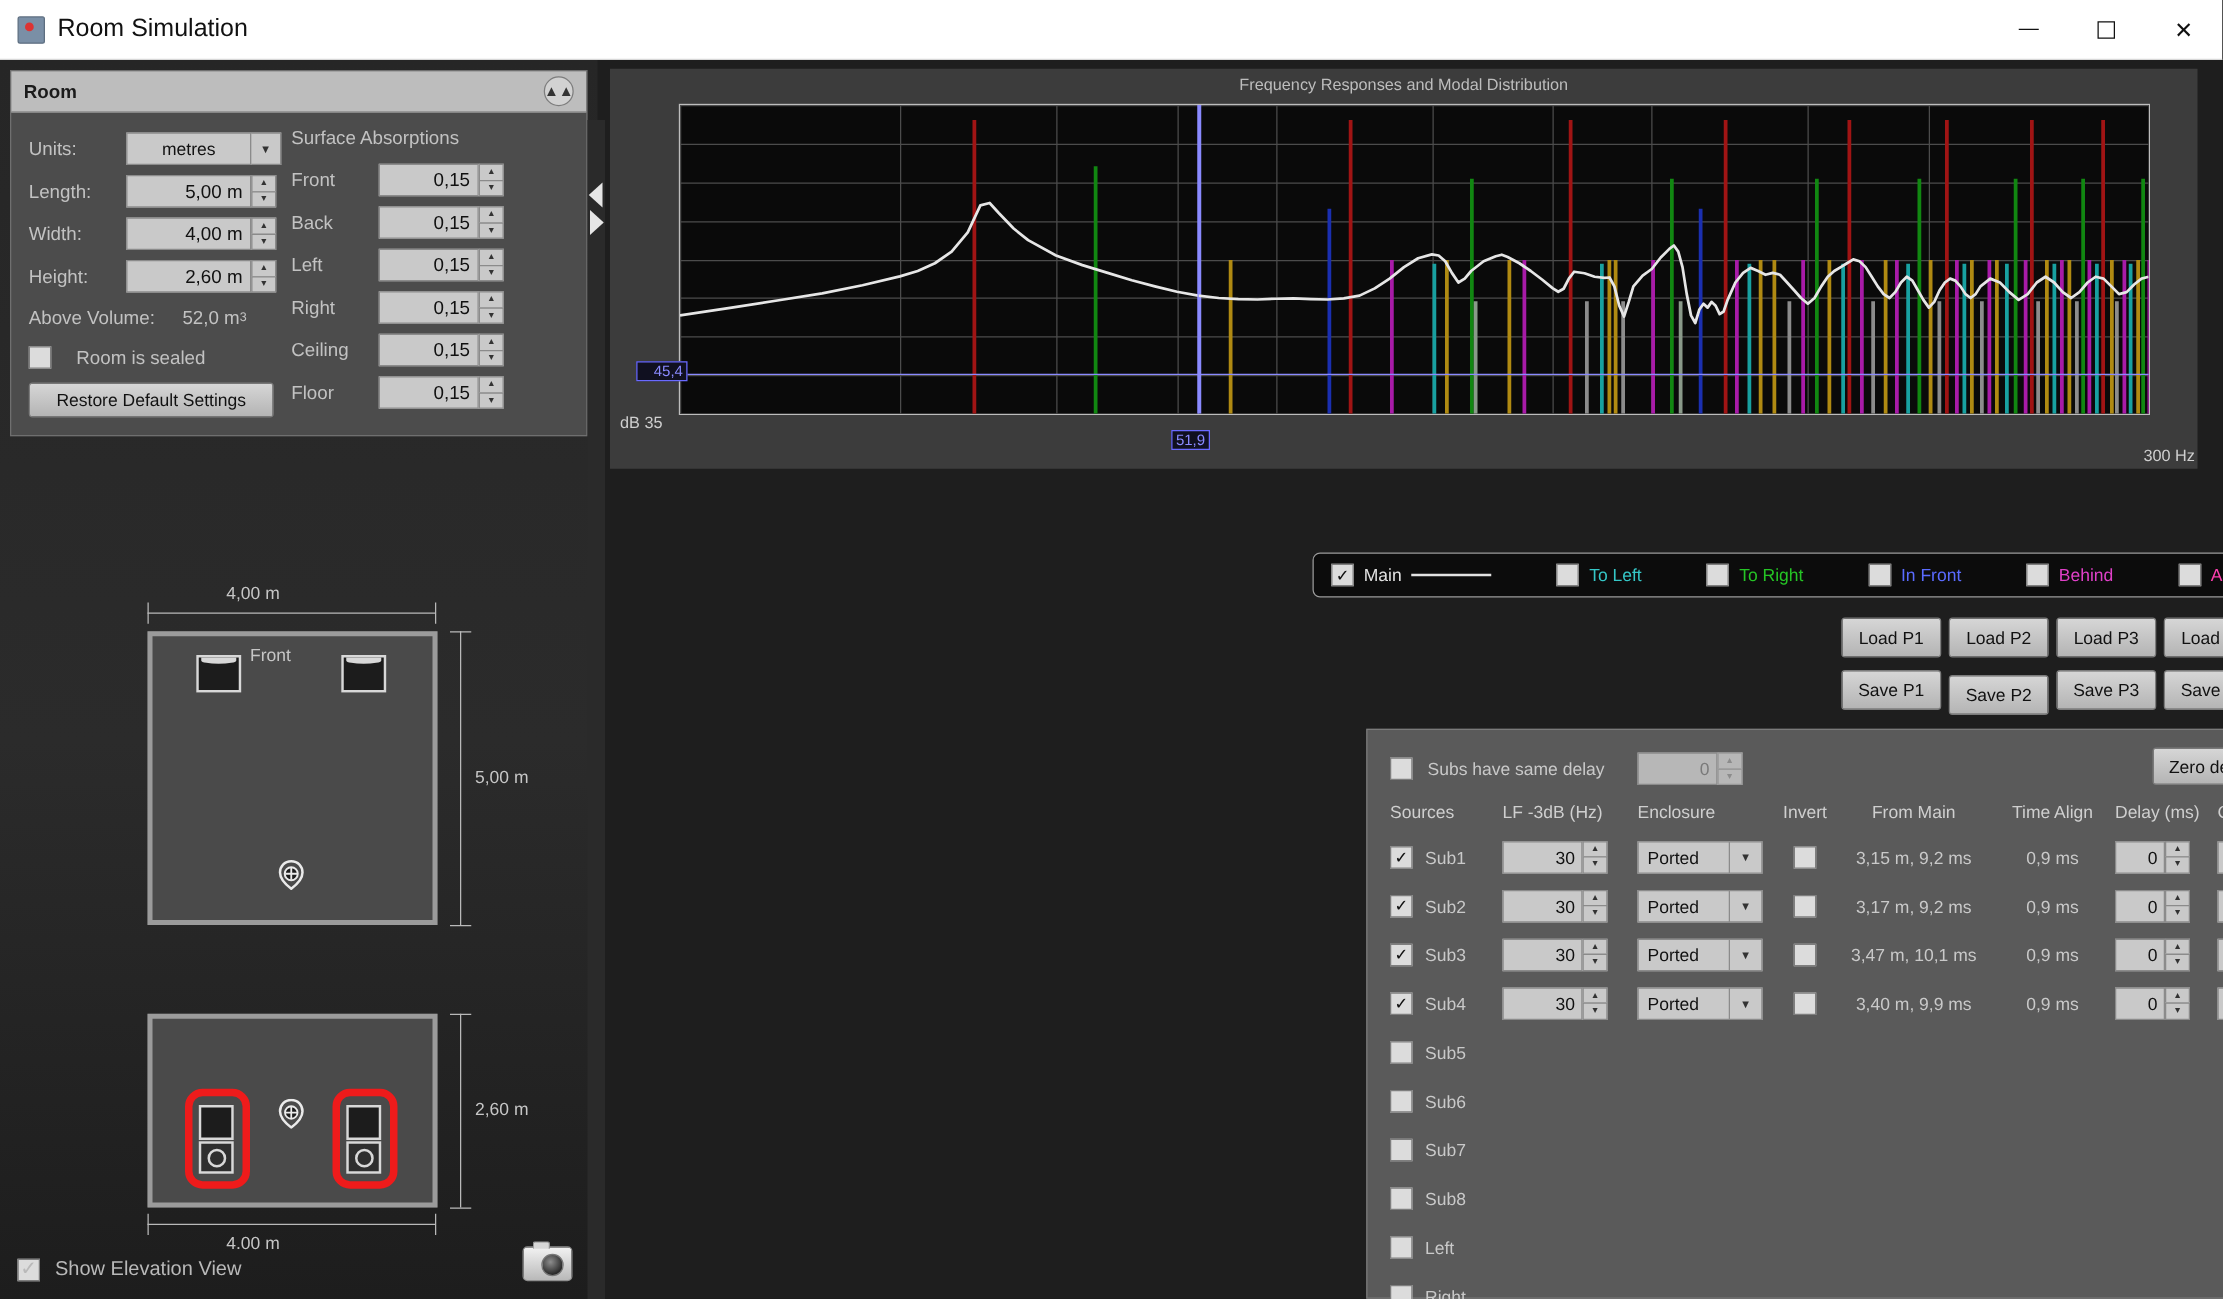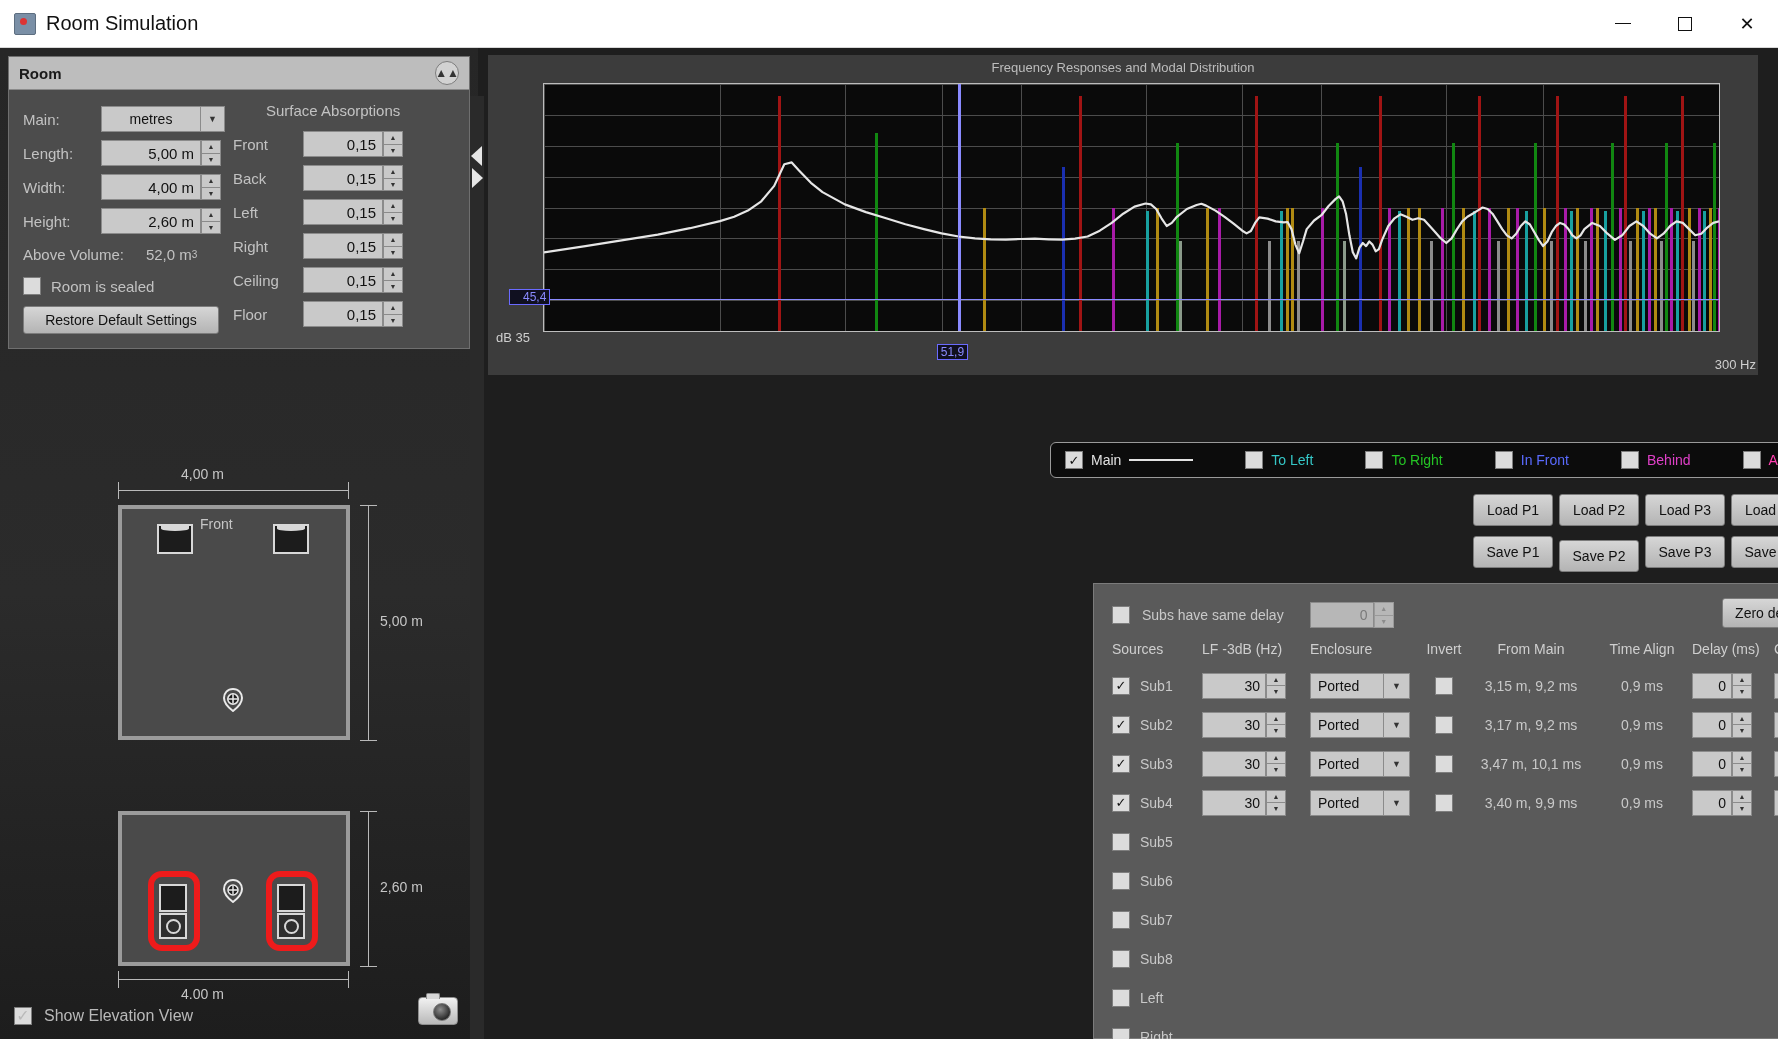--- a/index.html
+++ b/index.html
@@ -75,33 +75,33 @@
     padding-right:6px;font-size:15px;
   }
   .spin-field.wide{width:100px;}
   .spin-btns{ width:20px;height:26px;display:flex;flex-direction:column;}
   .spin-btns div{
     flex:1;background:#c9c9c9;border:1px solid #8b8b8b;
     display:flex;align-items:center;justify-content:center;color:#333;font-size:7px;line-height:1;
   }
   .spin-btns div:first-child{border-bottom:none;}
 
-  .hdr2{ color:#c2c2c2; font-size:15px; margin-bottom:8px; display:block;margin-left:33px;}
+  .hdr2{ color:#c2c2c2; font-size:15px; margin-bottom:8px; display:block;}
 
   .volrow{ display:flex;align-items:center;height:32px;color:#c2c2c2;font-size:15px;}
   .volrow .v{ margin-left:22px;}
   sup{font-size:10px;}
 
   .cbx{
     width:18px;height:18px;background:#dcdcdc;border:1px solid #7e7e7e;
     display:inline-flex;align-items:center;justify-content:center;
     color:#111;font-size:13px;line-height:1;flex:0 0 auto;
   }
   .cbx.off{color:transparent;}
-  .ckrow{display:flex;align-items:center;height:32px;gap:10px;color:#c2c2c2;font-size:15px;}
+  .ckrow{display:flex;align-items:center;height:32px;gap:20px;color:#c2c2c2;font-size:15px;}
 
   .btn{
     background:linear-gradient(180deg,#d6d6d6,#b4b4b4);
     border:1px solid #7c7c7c;border-radius:3px;color:#111;
     font-size:13px;display:flex;align-items:center;justify-content:center;
     text-align:center;padding:3px 8px;
   }
   #restore{height:28px;width:196px;margin-top:4px;font-size:14px;}
 
   
@@ -207,21 +207,21 @@
 
     <div class="panel">
       <div class="panel-hd">
         <span>Room</span>
         <span class="collapse-btn">▲▲</span>
       </div>
       <div class="panel-bd">
 
         <div class="col-a">
           <div class="row">
-            <span class="lbl">Main:</span>
+            <span class="lbl">Units:</span>
             <div class="combo">metres</div>
             <div class="combo-arrow">▼</div>
           </div>
           <div class="row">
             <span class="lbl">Length:</span>
             <div class="spin-field wide">5,00 m</div>
             <div class="spin-btns">
                 <div>▲</div>
                 <div>▼</div>
               </div>

